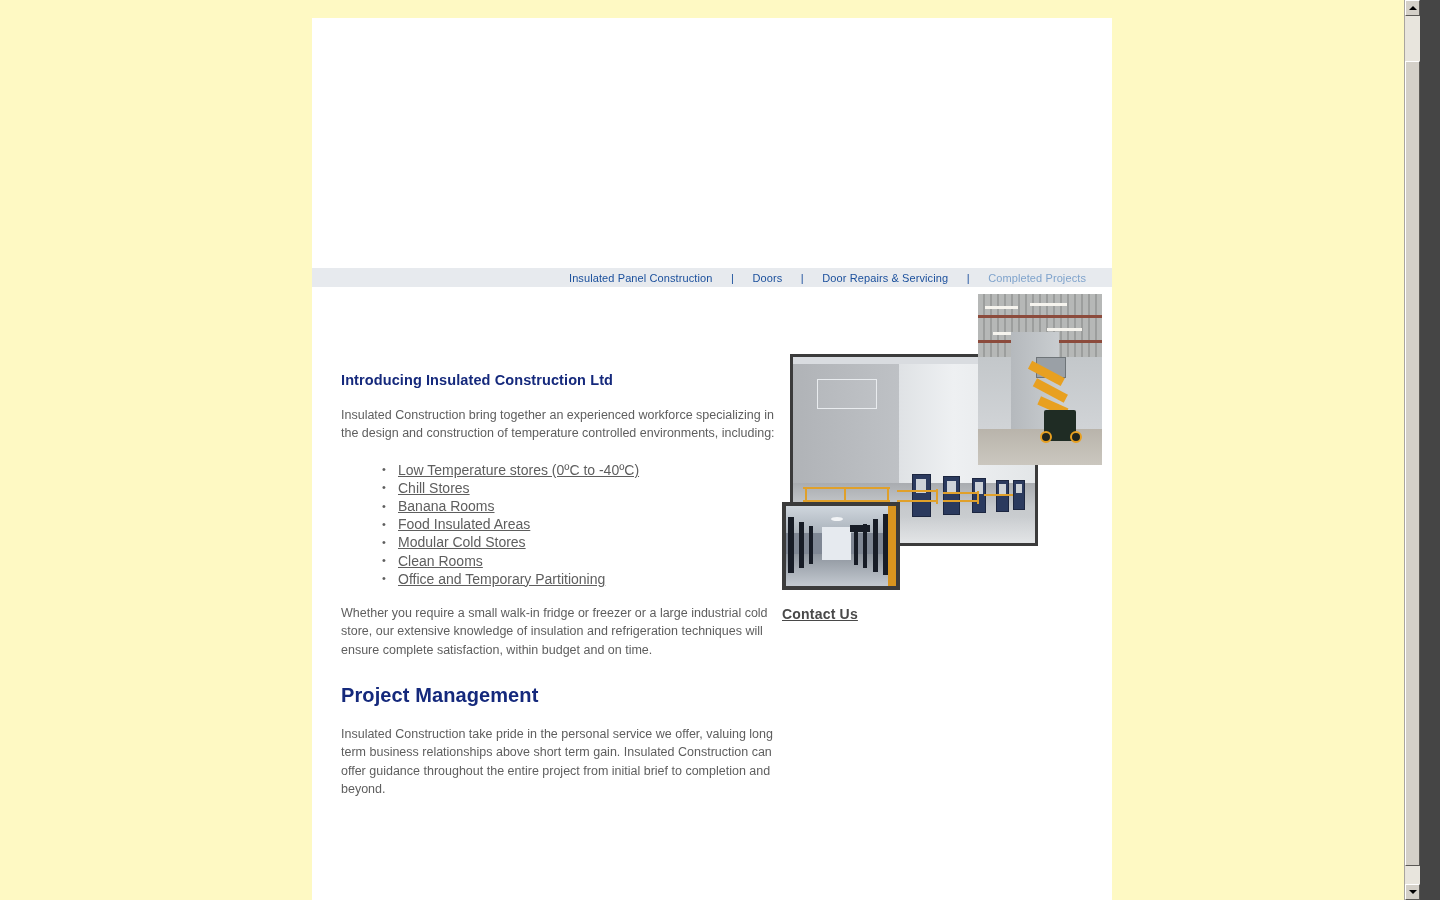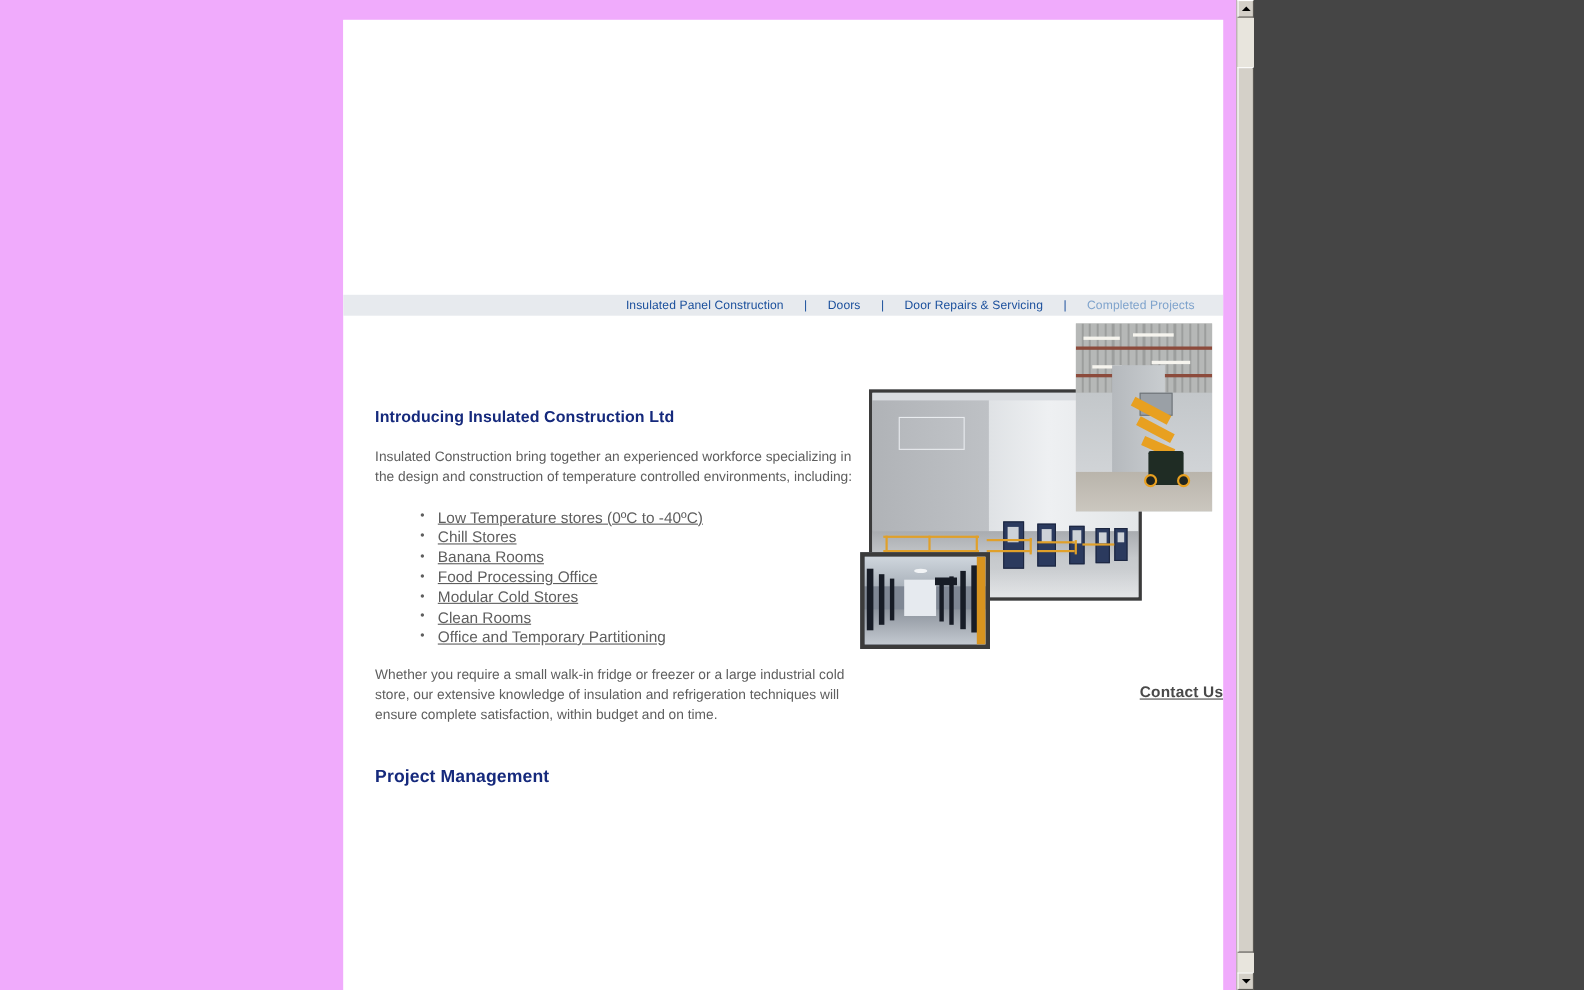--- a/index.html
+++ b/index.html
@@ -7,23 +7,23 @@
     padding: 0;
     background: #454545;
     width: 1440px;
     height: 900px;
     overflow: hidden;
     font-family: "Liberation Sans", sans-serif;
   }
 
   #viewport {
     position: relative;
-    width: 1140px;
+    width: 1420px;
     height: 900px;
-    background: #f0abfc;
+    background: #fef9c3;
   }
 
   
   #page {
     position: absolute;
     left: 312px;
     top: 18px;
     width: 800px;
     height: 882px;
     background: #ffffff;
@@ -80,22 +80,22 @@
   }
 
   h2.section-title {
     font-size: 14.5px;
     font-weight: bold;
     color: #15297c;
     margin: 0 0 18px 0;
     letter-spacing: 0.1px;
   }
   h2.section-title.second {
-    font-size: 16px;
-    margin-top: 16px;
+    font-size: 20px;
+    margin-top: 2px;
     margin-bottom: 18px;
   }
 
   p.body-text {
     font-size: 12.5px;
     line-height: 18.3px;
     color: #5e5e5e;
     margin: 0 0 18px 0;
   }
 
@@ -322,23 +322,23 @@
   .bl-lamp {
     position: absolute;
     background: #f2f4f6;
     border-radius: 50%;
   }
 
   
   .contact-wrap {
     position: absolute;
     left: 470px;
-    top: 334px;
+    top: 318px;
     width: 330px;
-    text-align: right;
+    text-align: left;
   }
   a.contact-link {
     font-size: 14px;
     font-weight: bold;
     color: #494949;
     text-decoration: underline;
     cursor: pointer;
     letter-spacing: 0.2px;
   }
 
@@ -433,32 +433,33 @@
       <div class="left-col">
 
         <h2 class="section-title">Introducing Insulated Construction Ltd</h2>
 
         <p class="body-text">Insulated Construction bring together an experienced workforce specializing in the design and construction of temperature controlled environments, including:</p>
 
         <ul class="service-list">
           <li><a href="#">Low Temperature stores (0ºC to -40ºC)</a></li>
           <li><a href="#">Chill Stores</a></li>
           <li><a href="#">Banana Rooms</a></li>
-          <li><a href="#">Food Processing Office</a></li>
+          <li><a href="#">Food Insulated Areas</a></li>
           <li><a href="#">Modular Cold Stores</a></li>
           <li><a href="#">Clean Rooms</a></li>
           <li><a href="#">Office and Temporary Partitioning</a></li>
         </ul>
 
         <p class="body-text">Whether you require a small walk-in fridge or freezer or a large industrial cold store, our extensive knowledge of insulation and refrigeration techniques will ensure complete satisfaction, within budget and on time.</p>
 
         <div class="spacer-20"></div>
 
         <h2 class="section-title second">Project Management</h2>
 
+        <p class="body-text">Insulated Construction take pride in the personal service we offer, valuing long term business relationships above short term gain. Insulated Construction can offer guidance throughout the entire project from initial brief to completion and beyond.</p>
 
 
       </div>
 
       <div class="right-col">
 
         <div class="photo photo-main">
           <div class="pm-wall"></div>
           <div class="pm-wall-left"></div>
           <div class="pm-wall-right"></div>

